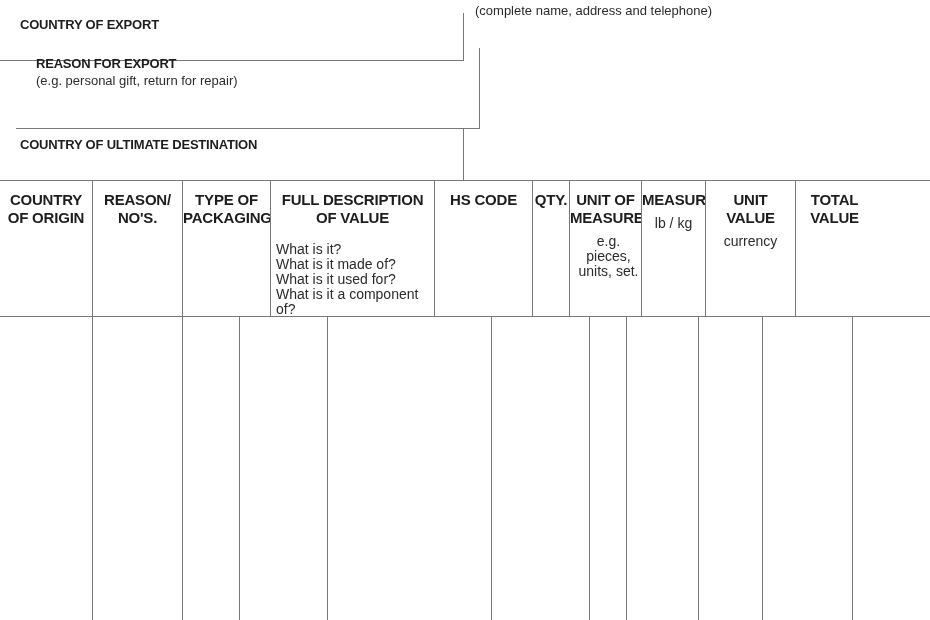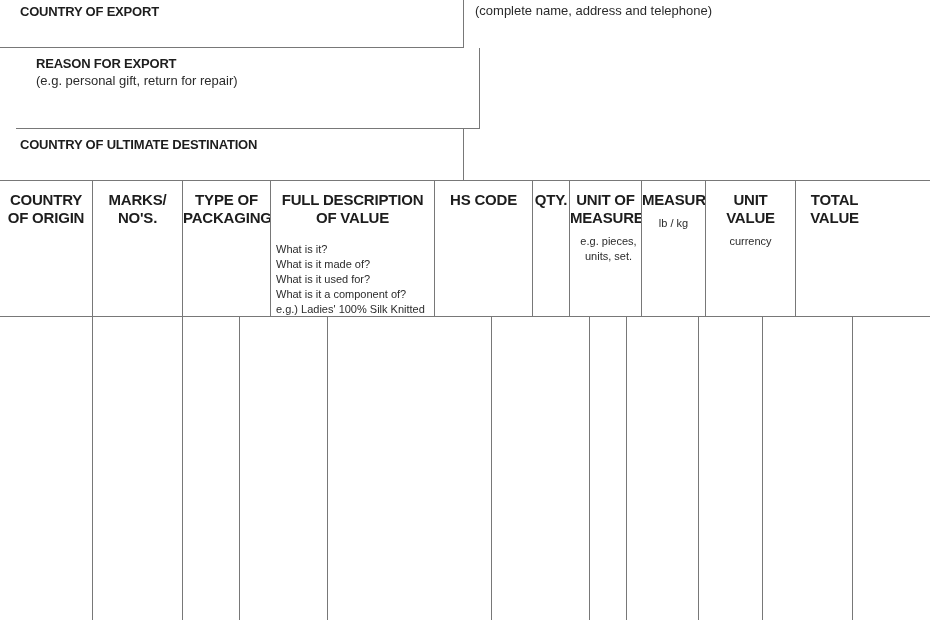--- a/index.html
+++ b/index.html
@@ -25,21 +25,21 @@
     line-height: 18px;
     letter-spacing: -0.2px;
     white-space: pre-line;
   }
   .sec-hint {
     font-size: 13px;
     line-height: 16px;
     color: var(--hint-ink);
   }
   .sec-export {
-    left: 0; top: 0; width: 464px; height: 48px;
+    left: 0; top: 13px; width: 464px; height: 48px;
     border-bottom: 1px solid var(--line);
     border-right: 1px solid var(--line);
     padding: 3px 0 0 20px;
   }
   .sec-reason {
     left: 16px; top: 48px; width: 464px; height: 81px;
     border-bottom: 1px solid var(--line);
     border-right: 1px solid var(--line);
     padding: 7px 0 0 20px;
   }
@@ -71,21 +71,21 @@
   .cell.last { border-right: none; }
   .hdr-cell { padding-top: 10px; text-align: center; }
   .hdr-label {
     font-weight: bold;
     font-size: 15px;
     line-height: 18px;
     letter-spacing: -0.2px;
     white-space: pre-line;
   }
   .thint {
-    font-size: 11px;
+    font-size: 14px;
     line-height: 15px;
     color: var(--hint-ink);
     white-space: pre-line;
   }
   .thint-desc { margin-top: 15px; text-align: left; padding: 0 4px 0 5px; }
   .thint-uom  { margin-top: 7px; text-align: center; padding-left: 6px; }
   .thint-mid  { margin-top: 7px; text-align: center; }
   
   .c0  { width: 93px; }
   .c1  { width: 90px; }
@@ -122,21 +122,21 @@
   </div>
 
   <div class="grid">
 
     <div class="row hdr-row">
       <div class="cell hdr-cell c0">
         <div class="hdr-label">COUNTRY
 OF ORIGIN</div>
       </div>
       <div class="cell hdr-cell c1">
-        <div class="hdr-label">MARKS/
+        <div class="hdr-label">REASON/
 NO'S.</div>
       </div>
       <div class="cell hdr-cell c3">
         <div class="hdr-label">TYPE OF
 PACKAGING</div>
       </div>
       <div class="cell hdr-cell c4">
         <div class="hdr-label">FULL DESCRIPTION
 OF VALUE</div>
         <div class="thint thint-desc">What is it?

